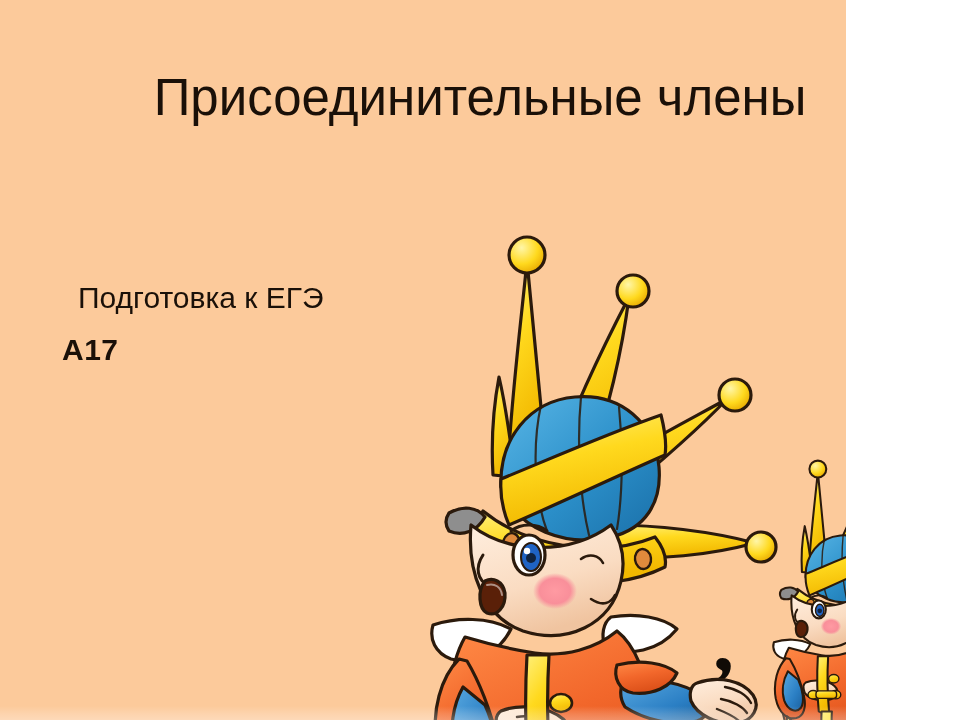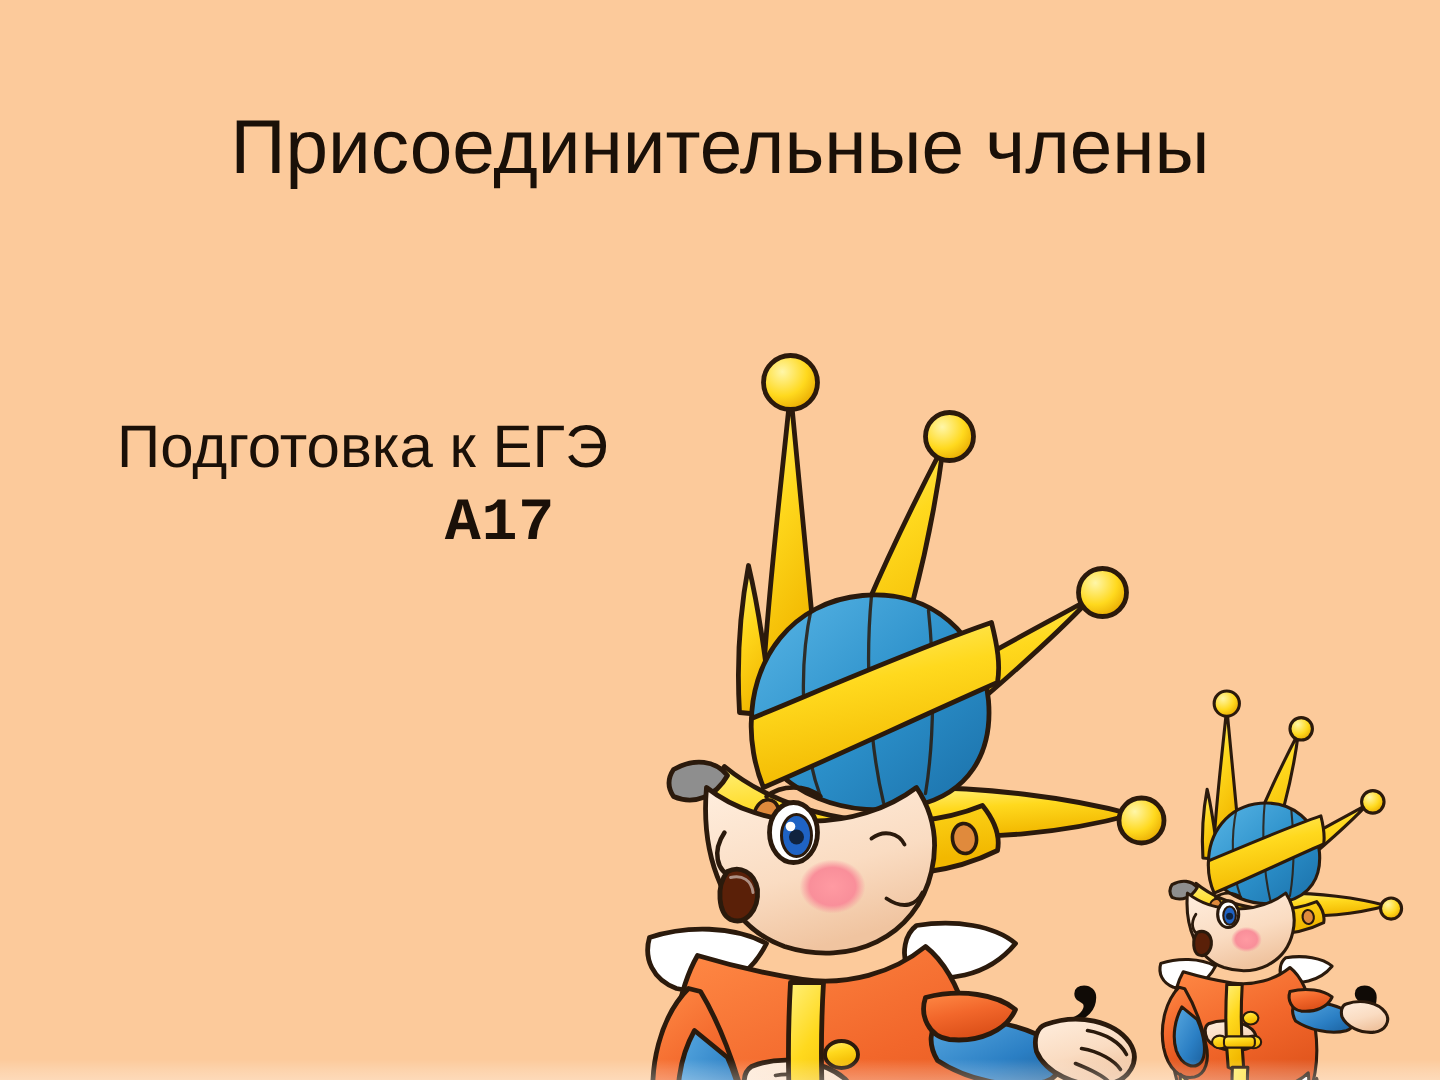--- a/index.html
+++ b/index.html
@@ -3,21 +3,21 @@
 <meta charset="utf-8">
 <title>Присоединительные члены предложения</title>
 <style>
   html, body {
     margin: 0;
     padding: 0;
     background: #ffffff;
   }
   #slide {
     position: relative;
-    width: 960px;
+    width: 846px;
     height: 720px;
     overflow: hidden;
     background: #fcca9b;
     font-family: "Liberation Sans", "DejaVu Sans", sans-serif;
     -webkit-font-smoothing: antialiased;
   }
   
   #slide .bottom-band {
     position: absolute;
     left: 0;
@@ -44,34 +44,33 @@
   }
   .title-line { display: block; }
 
   
   .body-block {
     position: absolute;
     left: 62px;
     top: 272px;
     width: 380px;
     color: #1a1008;
-    font-size: 40px;
+    font-size: 30px;
     line-height: 52px;
     font-weight: 400;
   }
   .body-line { display: block; white-space: nowrap; }
   .body-line.l1 { padding-left: 16px; }
   .body-line.l2 { padding-left: 9px; }
   .body-line.l3 {
-    text-align: right;
+    text-align: left;
     font-weight: bold;
     padding-left: 0;
     padding-right: 72px;
     letter-spacing: 0.5px;
-    font-family: Liberation Mono, monospace;
   }
 
   
   .comma {
     position: absolute;
     color: #100b06;
     font-family: "Liberation Serif", "DejaVu Serif", serif;
     font-size: 84px;
     line-height: 1;
     font-weight: 700;

